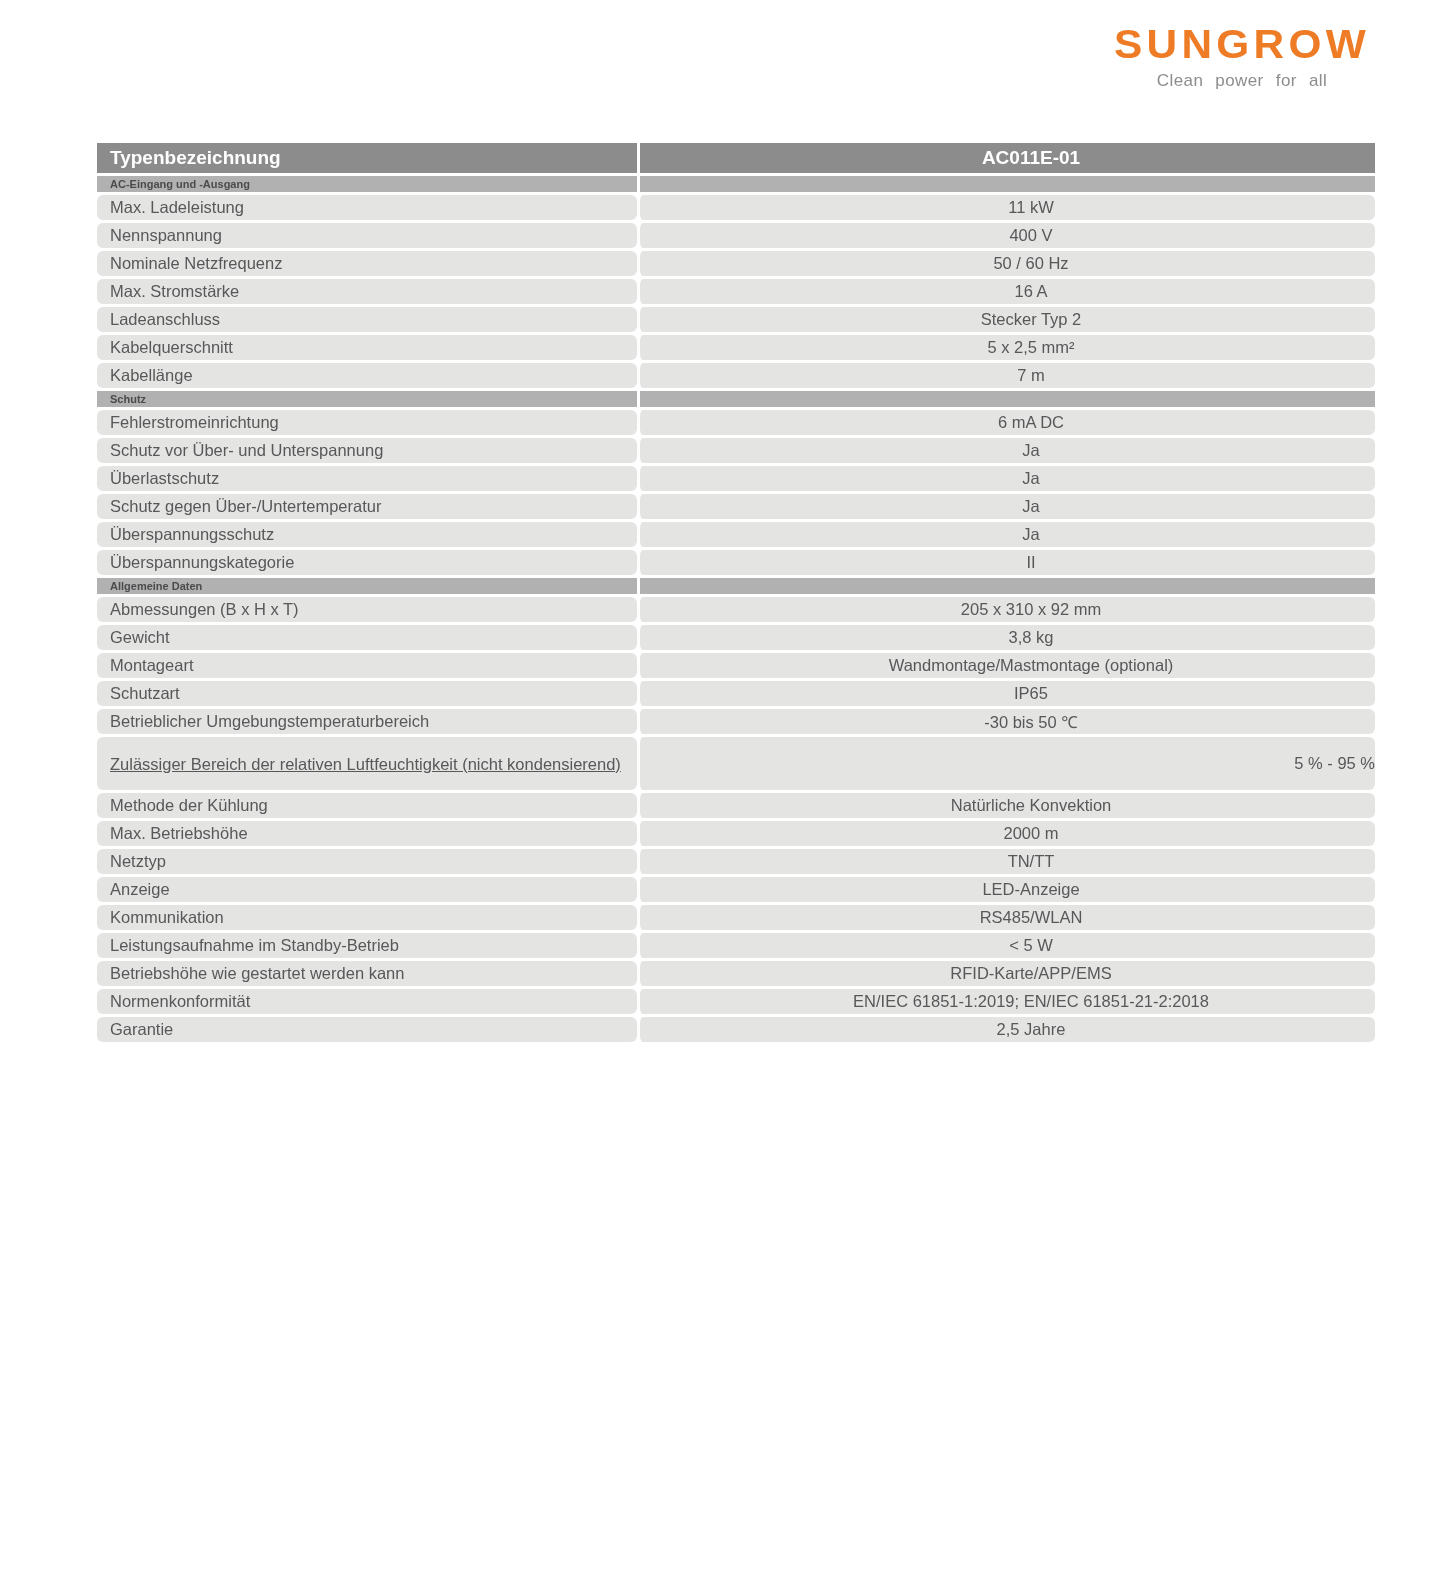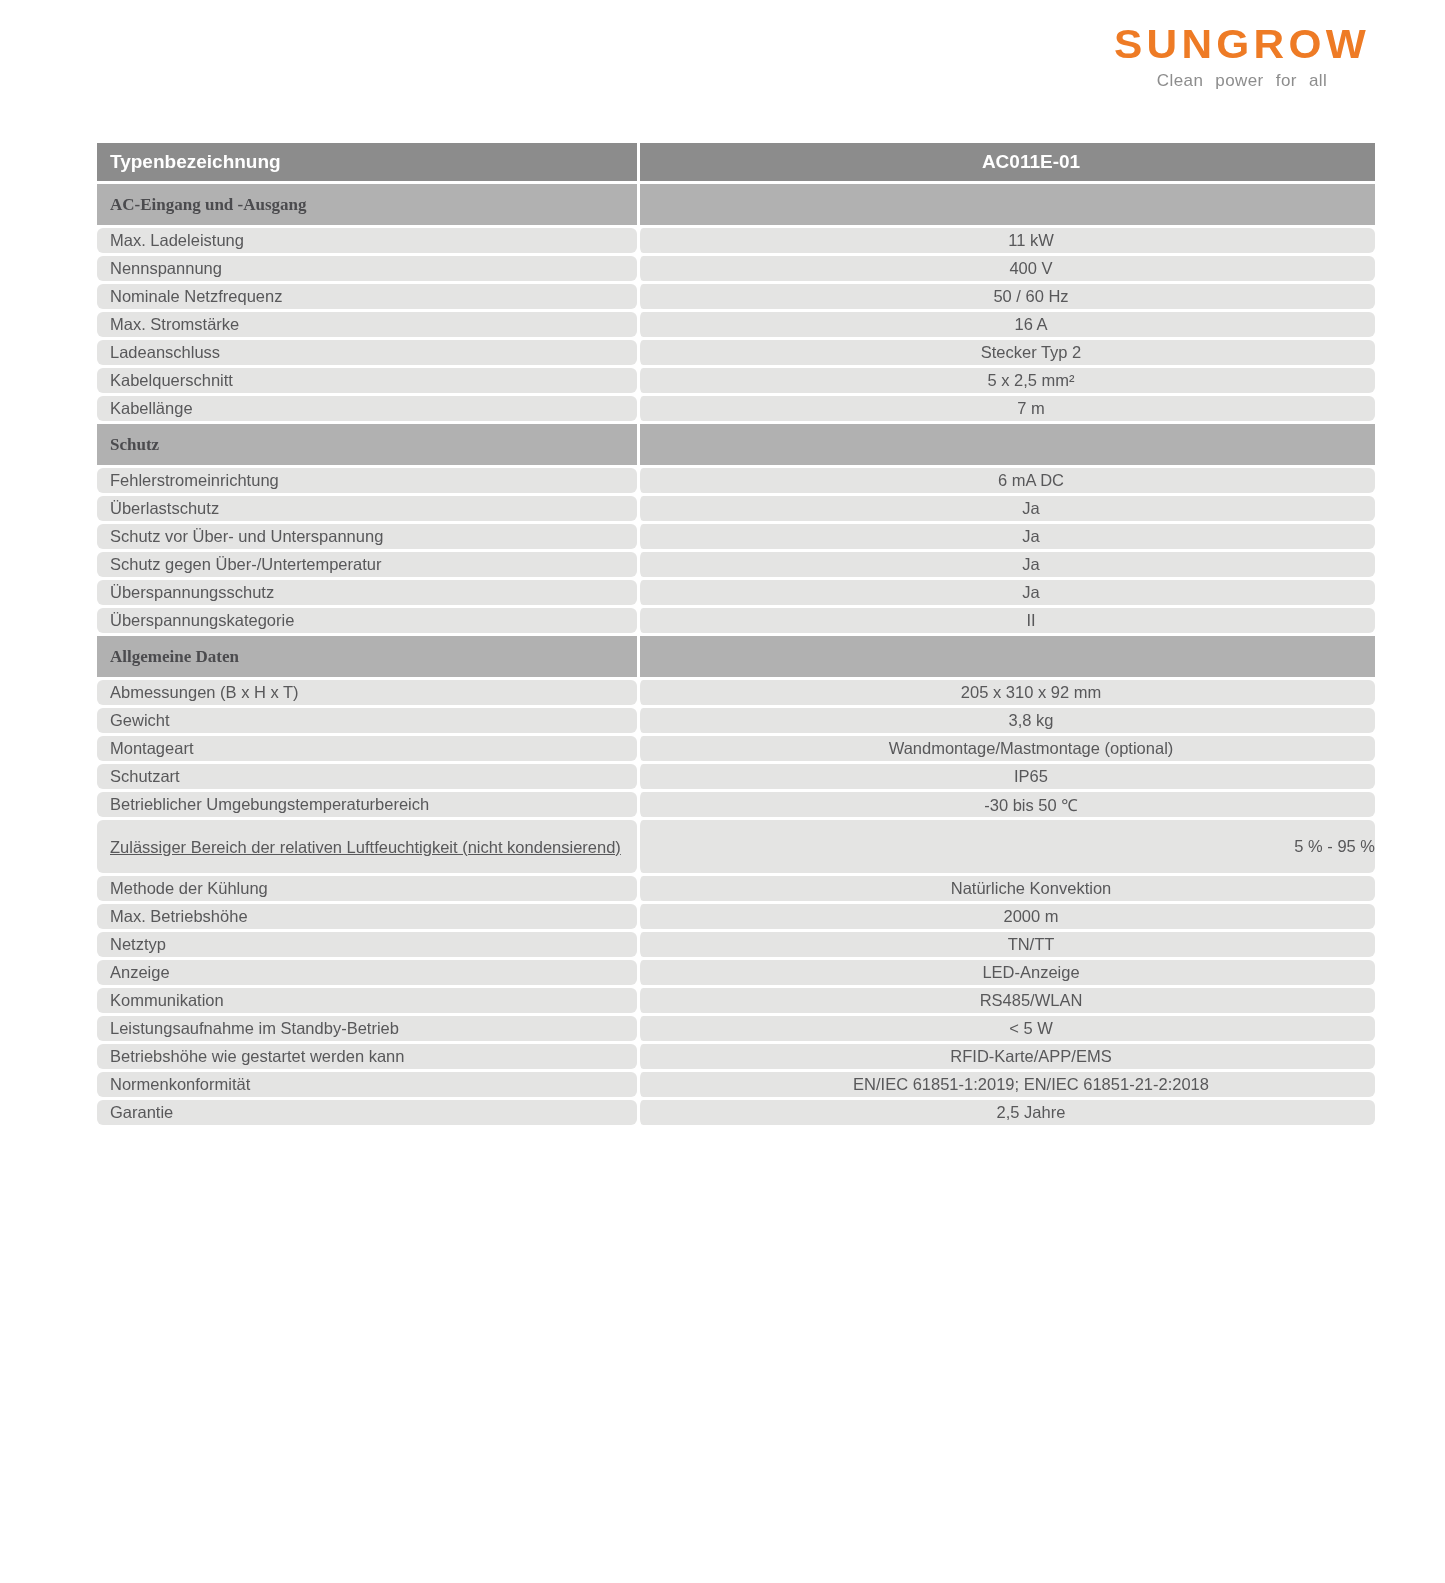--- a/index.html
+++ b/index.html
@@ -61,31 +61,30 @@
   col.c-label { width: 540px; }
   col.c-value { width: 738px; }
   td { vertical-align: middle; }
   .val { border-left: 3px solid #ffffff; text-align: center; padding-left: 47px; }
 
   tr.head td {
     background: var(--header-bg);
     color: #ffffff;
     font-weight: 700;
     font-size: 19px;
-    height: 38px;
+    height: 30px;
   }
   tr.head .lbl { padding-left: 13px; }
 
   tr.section td {
     background: var(--section-bg);
     color: var(--section-text);
     font-weight: 600;
-    font-size: 17px;
-    height: 41px;
-    font-family: Liberation Serif, serif;
+    font-size: 11px;
+    height: 16px;
   }
   tr.section .lbl { padding-left: 13px; }
 
   tr.row td {
     background: var(--row-bg);
     color: var(--text-gray);
     font-size: 16.5px;
     height: 25px;
     border-radius: 6px;
   }
@@ -151,25 +150,25 @@
       </tr>
       <tr class="section">
         <td class="lbl">Schutz</td>
         <td class="val"></td>
       </tr>
       <tr class="row">
         <td class="lbl">Fehlerstromeinrichtung</td>
         <td class="val">6 mA DC</td>
       </tr>
       <tr class="row">
+        <td class="lbl">Schutz vor Über- und Unterspannung</td>
+        <td class="val">Ja</td>
+      </tr>
+      <tr class="row">
         <td class="lbl">Überlastschutz</td>
-        <td class="val">Ja</td>
-      </tr>
-      <tr class="row">
-        <td class="lbl">Schutz vor Über- und Unterspannung</td>
         <td class="val">Ja</td>
       </tr>
       <tr class="row">
         <td class="lbl">Schutz gegen Über-/Untertemperatur</td>
         <td class="val">Ja</td>
       </tr>
       <tr class="row">
         <td class="lbl">Überspannungsschutz</td>
         <td class="val">Ja</td>
       </tr>

